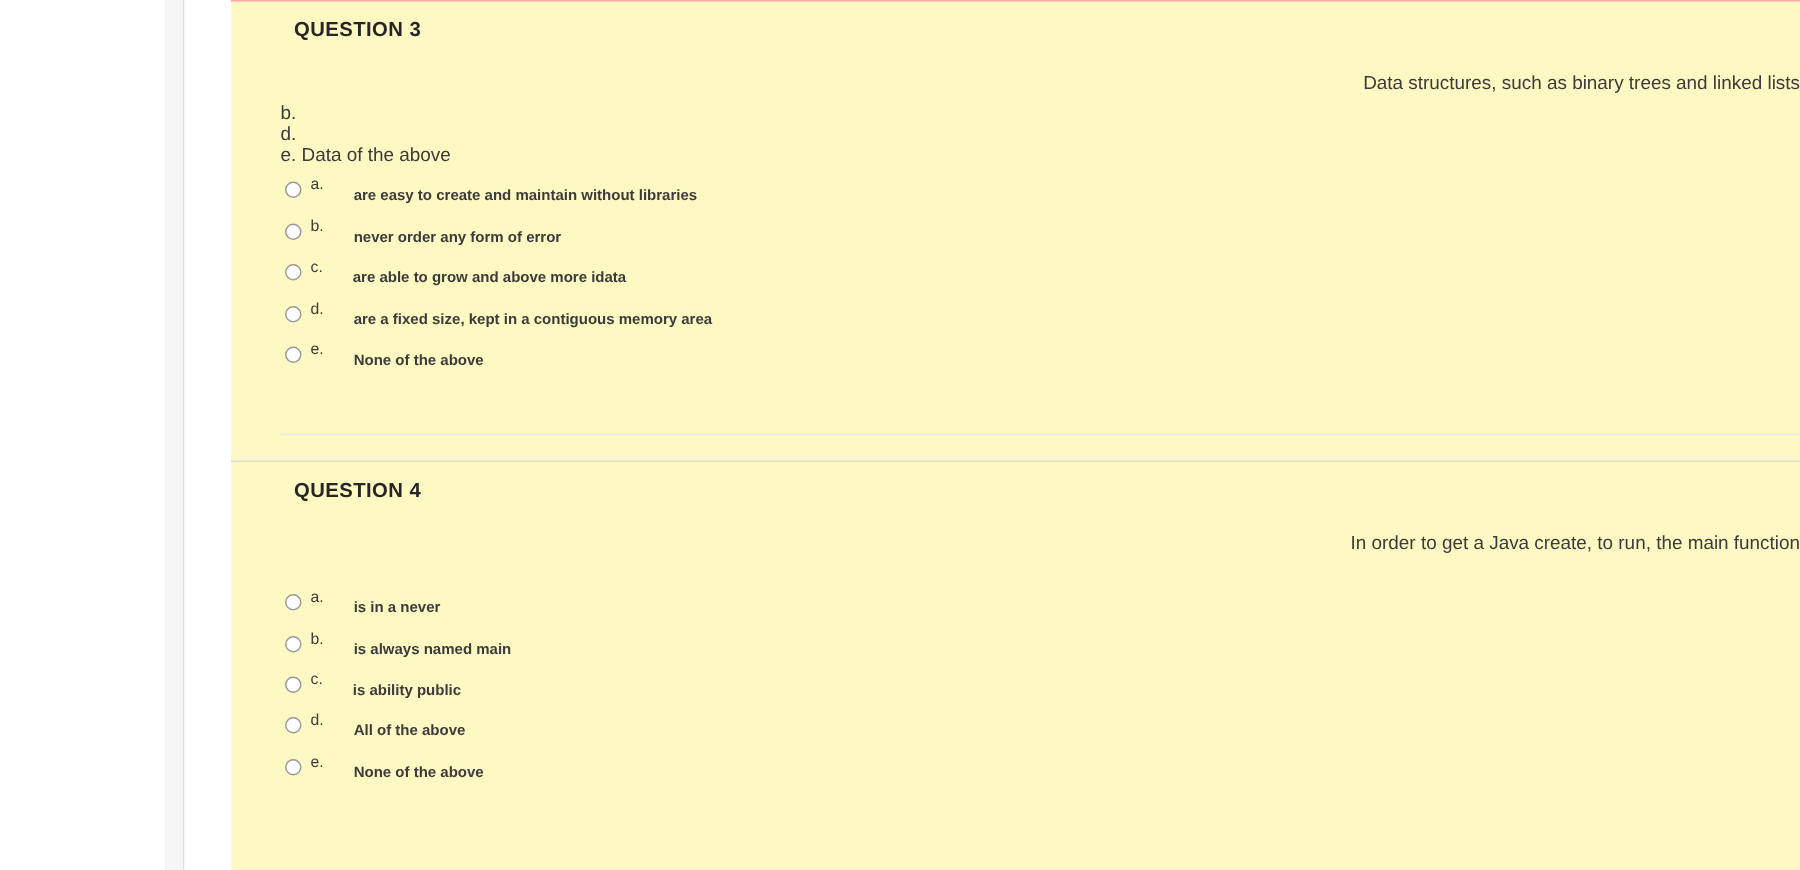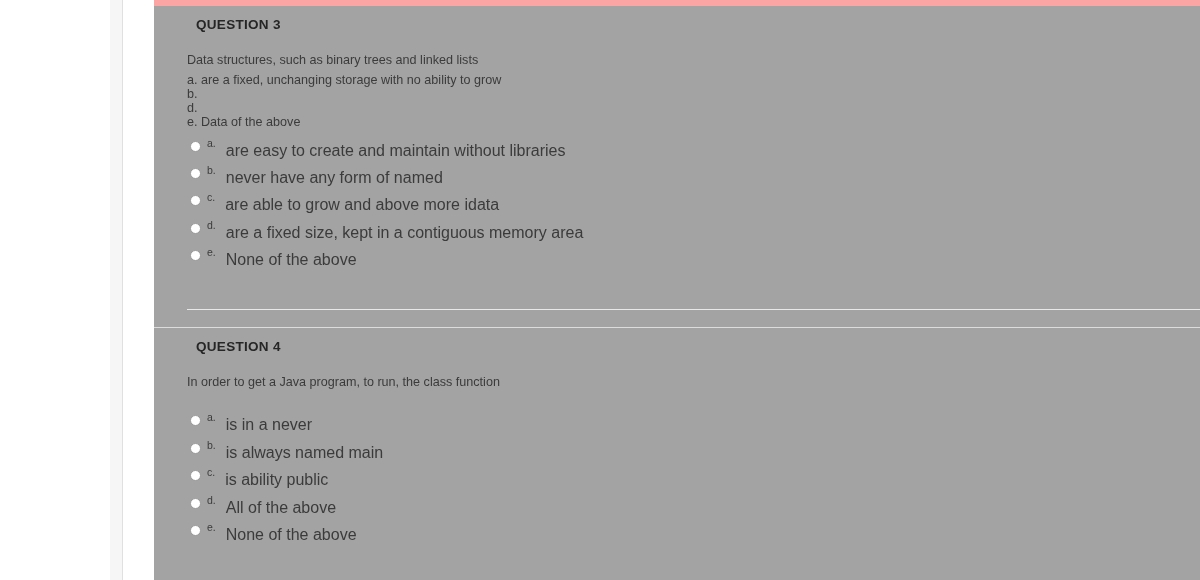--- a/index.html
+++ b/index.html
@@ -37,22 +37,22 @@
   }
 
   .gutter-pad {
     width: 31px;
     flex: 0 0 31px;
     background: #ffffff;
   }
 
   .content-panel {
     flex: 1 1 auto;
-    background: #a3a3a3;
-    border-top: 6px solid #fca5a5;
+    background: #fef9c3;
+    border-top: 1px solid #fca5a5;
     box-sizing: border-box;
     position: relative;
   }
 
   
   .question-block {
     position: relative;
     box-sizing: border-box;
   }
   .question-block + .question-block {
@@ -70,20 +70,21 @@
   .question-body {
     padding: 0 0 0 33px;
     font-size: 12.6px;
     color: #3b3b3b;
     line-height: 1.02;
   }
 
   .body-intro {
     padding-top: 22px;
     padding-bottom: 6px;
+    text-align: right;
   }
 
   .embedded-list {
     list-style: none;
     margin: 0;
     padding: 0;
   }
   .embedded-list li {
     min-height: 14px;
     line-height: 14.2px;
@@ -119,26 +120,27 @@
   .option-letter {
     flex: 0 0 auto;
     font-size: 10.5px;
     color: #3b3b3b;
     margin-left: 6px;
     margin-top: 0px;
     line-height: 11px;
   }
 
   .option-text {
-    font-size: 16px;
+    font-size: 10px;
     color: #3b3b3b;
-    margin-left: 10px;
+    margin-left: 20px;
     margin-top: 7px;
     line-height: 12px;
     white-space: nowrap;
+    font-weight: bold;
   }
 
   .inner-rule {
     border: 0;
     border-top: 1px solid #e8e8e8;
     margin: 0 0 0 33px;
   }
 
   
   .q3 .options { padding-top: 8px; }
@@ -158,37 +160,36 @@
   <div class="content-panel">
 
     <section class="question-block q3">
 
       <div class="question-header">QUESTION 3</div>
 
       <div class="question-body">
         <div class="body-intro">Data structures, such as binary trees and linked lists</div>
 
         <ul class="embedded-list">
-          <li>a. are a fixed, unchanging storage with no ability to grow</li>
           <li>b.</li>
           <li>d.</li>
           <li>e. Data of the above</li>
         </ul>
       </div>
 
       <ul class="options">
         <li class="option-row">
           <span class="radio-mark"></span>
           <span class="option-letter">a.</span>
           <span class="option-text">are easy to create and maintain without libraries</span>
         </li>
         <li class="option-row">
           <span class="radio-mark"></span>
           <span class="option-letter">b.</span>
-          <span class="option-text">never have any form of named</span>
+          <span class="option-text">never order any form of error</span>
         </li>
         <li class="option-row">
           <span class="radio-mark"></span>
           <span class="option-letter">c.</span>
           <span class="option-text">are able to grow and above more idata</span>
         </li>
         <li class="option-row">
           <span class="radio-mark"></span>
           <span class="option-letter">d.</span>
           <span class="option-text">are a fixed size, kept in a contiguous memory area</span>
@@ -203,21 +204,21 @@
       <div class="q3-rule-spacer"></div>
       <hr class="inner-rule">
       <div style="height:17px"></div>
     </section>
 
     <section class="question-block q4">
 
       <div class="question-header">QUESTION 4</div>
 
       <div class="question-body">
-        <div class="body-intro">In order to get a Java program, to run, the class function</div>
+        <div class="body-intro">In order to get a Java create, to run, the main function</div>
       </div>
 
       <ul class="options">
         <li class="option-row">
           <span class="radio-mark"></span>
           <span class="option-letter">a.</span>
           <span class="option-text">is in a never</span>
         </li>
         <li class="option-row">
           <span class="radio-mark"></span>

